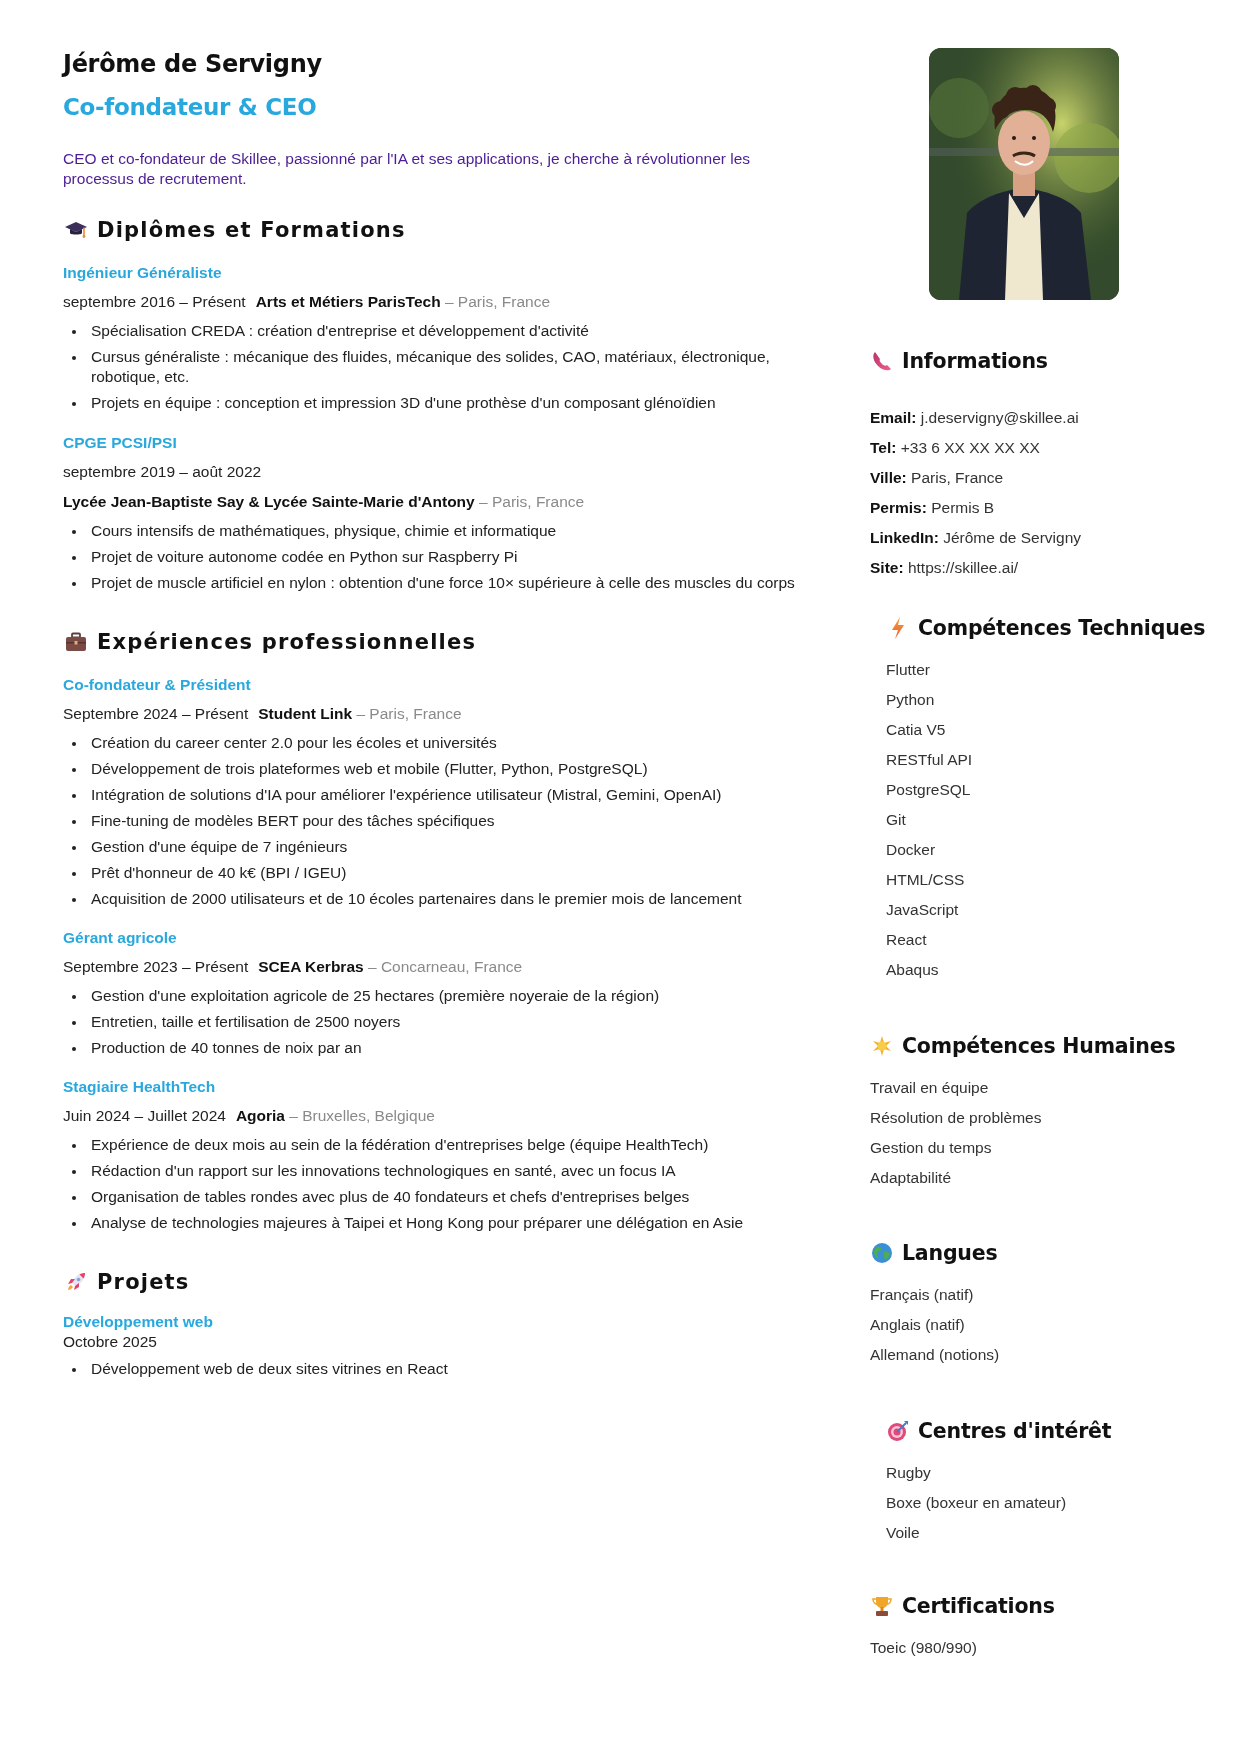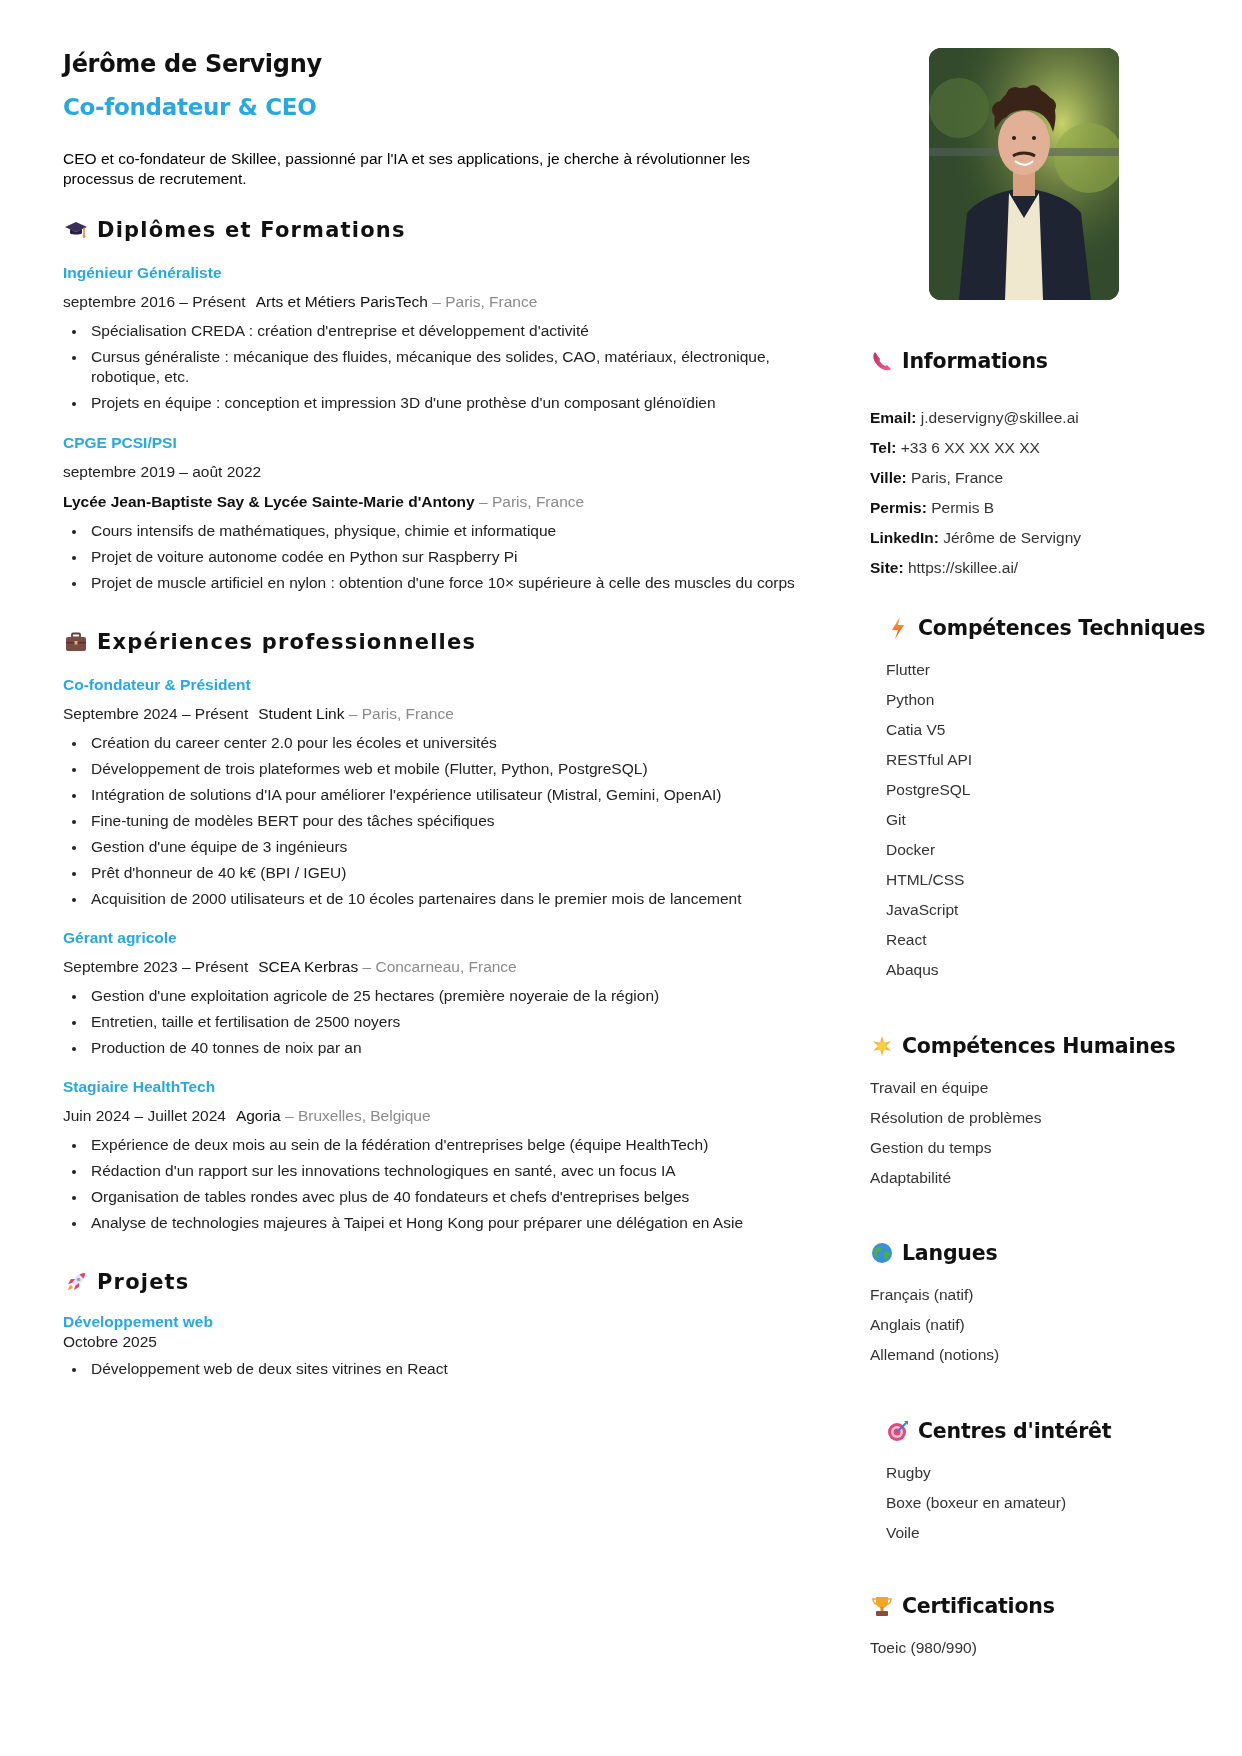--- a/index.html
+++ b/index.html
@@ -8,30 +8,30 @@
     position: relative;
     font-family: "Liberation Sans", "DejaVu Sans", sans-serif;
     color: #1a1a1a;
     overflow: hidden;
   }
   .left { position: absolute; left: 63px; top: 48px; width: 750px; }
   .right { position: absolute; left: 870px; top: 48px; width: 350px; }
 
   .name { font-family: "DejaVu Sans", sans-serif; font-weight: bold; font-size: 24px; letter-spacing: -0.3px; color: #111; line-height: 32px; }
   .title { font-family: "DejaVu Sans", sans-serif; font-weight: bold; font-size: 23px; color: #29a8dd; margin-top: 11px; line-height: 32px; letter-spacing: -0.3px; }
-  .summary { margin-top: 26px; font-size: 15.5px; line-height: 20px; color: #000000; font-weight: 300; }
+  .summary { margin-top: 26px; font-size: 15.5px; line-height: 20px; color: #4c1d95; font-weight: 300; }
 
   .section-h { display: flex; align-items: center; font-family: "DejaVu Sans", sans-serif; font-weight: bold; font-size: 21px; letter-spacing: 1.2px; color: #111; height: 30px; }
   .section-h .ico { width: 26px; height: 22px; margin-right: 8px; display: inline-flex; align-items: center; justify-content: center; }
   .rsec-h { display: flex; align-items: center; font-family: "DejaVu Sans", sans-serif; font-weight: bold; font-size: 20.5px; color: #111; height: 30px; letter-spacing: -0.2px; text-align: center; }
   .rsec-h .ico { width: 24px; height: 24px; margin-right: 8px; display: inline-flex; align-items: center; justify-content: center; }
 
   .entry-title { font-size: 15.5px; font-weight: bold; color: #29a8dd; line-height: 20px; }
   .meta { font-size: 15.5px; line-height: 20px; color: #222; margin-top: 9px; }
-  .meta .org { font-weight: normal; color: #111; margin-left: 10px; }
+  .meta .org { font-weight: bold; color: #111; margin-left: 10px; }
   .meta .loc { color: #8a8a8a; }
   .meta-org-line { font-size: 15.5px; line-height: 20px; margin-top: 10px; }
   .meta-org-line .org { font-weight: bold; color: #111; }
   .meta-org-line .loc { color: #8a8a8a; }
 
   ul.bullets { list-style: none; margin-top: 9px; }
   ul.bullets li { position: relative; padding-left: 28px; font-size: 15.5px; line-height: 20px; color: #222; margin-bottom: 6px; }
   ul.bullets li::before { content: ""; position: absolute; left: 9px; top: 9px; width: 4px; height: 4px; border-radius: 50%; background: #222; }
 
   .photo {
@@ -107,21 +107,21 @@
     <div style="margin-top:18px;">
       <div class="entry-title">Co-fondateur &amp; Président</div>
       <div class="meta">
         <span>Septembre 2024 – Présent</span><span class="org">Student Link</span><span class="loc"> – Paris, France</span>
       </div>
       <ul class="bullets">
         <li>Création du career center 2.0 pour les écoles et universités</li>
         <li>Développement de trois plateformes web et mobile (Flutter, Python, PostgreSQL)</li>
         <li>Intégration de solutions d'IA pour améliorer l'expérience utilisateur (Mistral, Gemini, OpenAI)</li>
         <li>Fine-tuning de modèles BERT pour des tâches spécifiques</li>
-        <li>Gestion d'une équipe de 3 ingénieurs</li>
+        <li>Gestion d'une équipe de 7 ingénieurs</li>
         <li>Prêt d'honneur de 40 k€ (BPI / IGEU)</li>
         <li>Acquisition de 2000 utilisateurs et de 10 écoles partenaires dans le premier mois de lancement</li>
       </ul>
     </div>
 
     <div style="margin-top:19px;">
       <div class="entry-title">Gérant agricole</div>
       <div class="meta">
         <span>Septembre 2023 – Présent</span><span class="org">SCEA Kerbras</span><span class="loc"> – Concarneau, France</span>
       </div>

